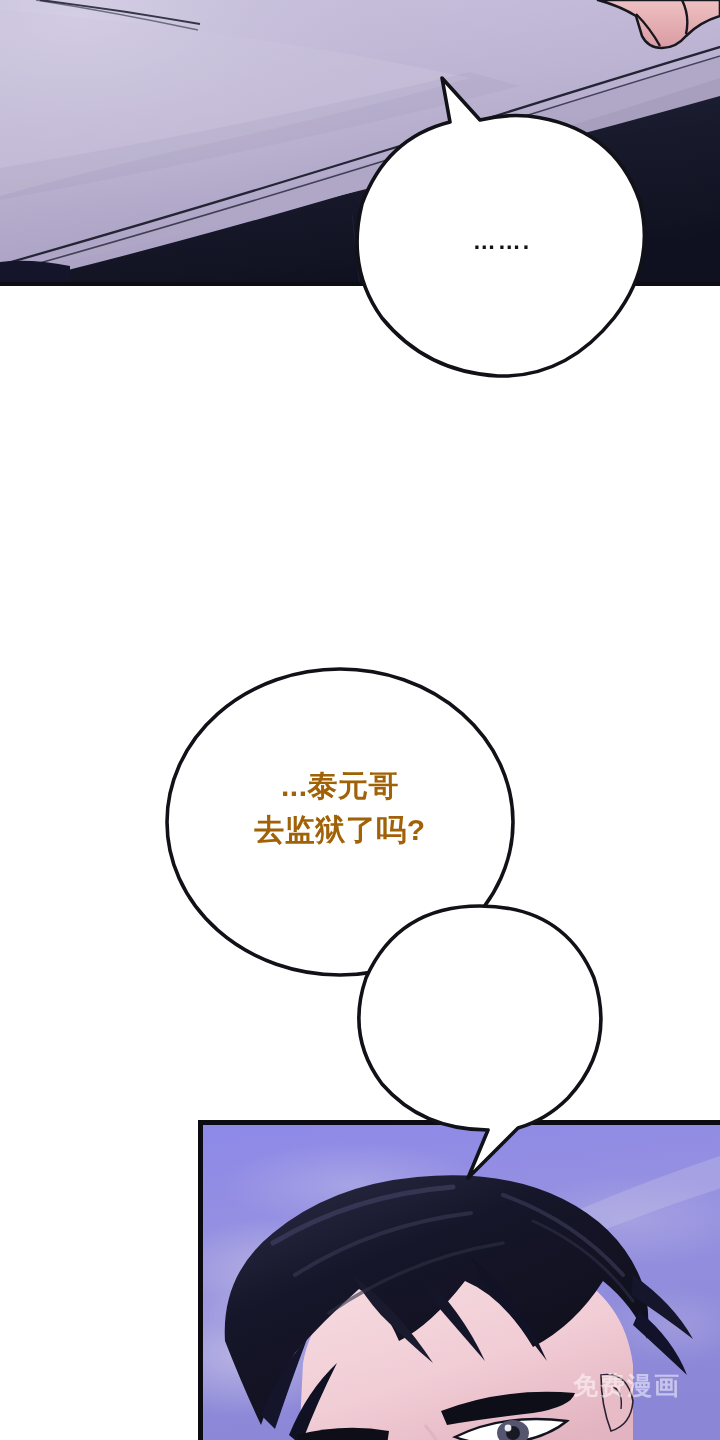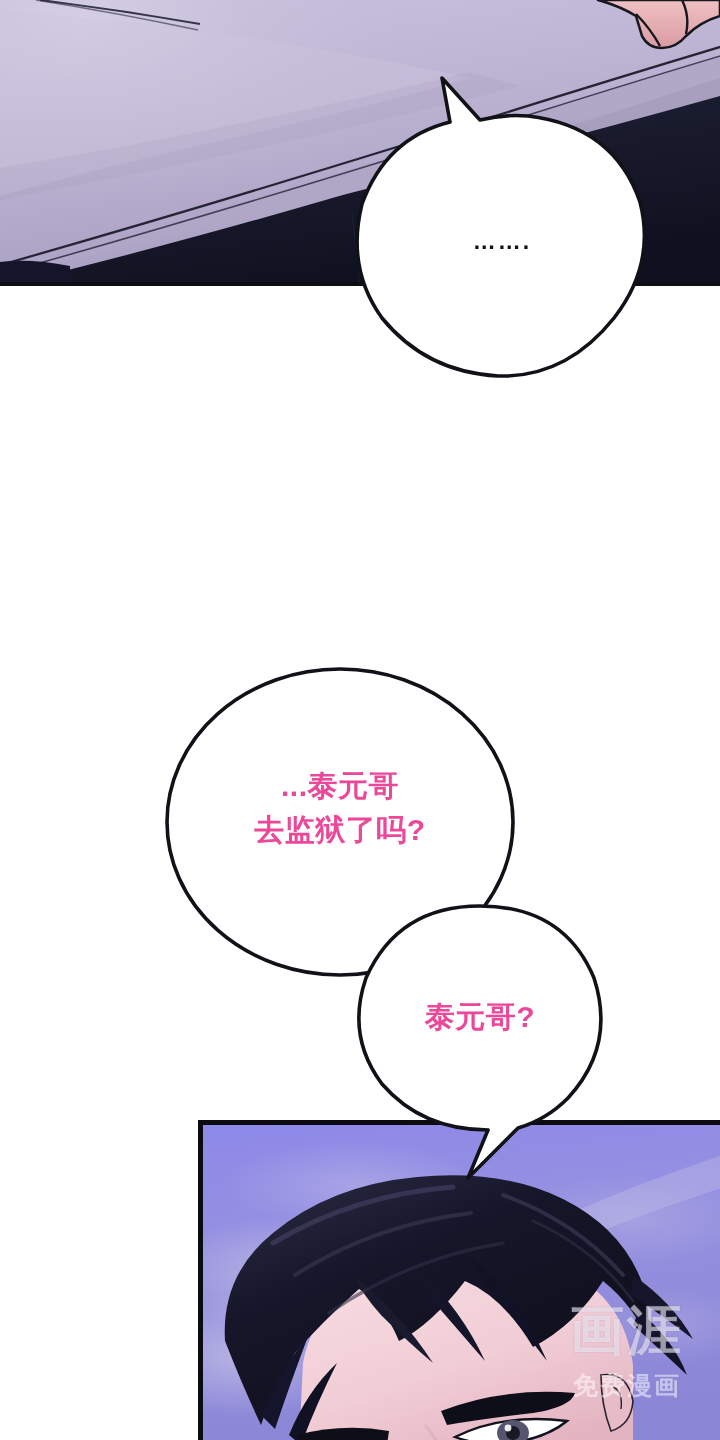--- a/index.html
+++ b/index.html
@@ -70,21 +70,21 @@
   
   .bubble {
     position: absolute;
   }
   .bubble svg { display:block; overflow: visible; }
   .bubble-text {
     position: absolute;
     left: 0;
     width: 100%;
     text-align: center;
-    color: #ec4899;
+    color: #a16207;
     font-weight: 700;
     line-height: 1.32;
     letter-spacing: 0.5px;
     white-space: pre-line;
     pointer-events: none;
   }
 
   #bubble-1 { left: 352px; top: 78px; width: 300px; height: 302px; }
   #bubble-1 .bubble-text {
     top: 148px;
@@ -280,21 +280,20 @@
         <ellipse cx="310" cy="308" rx="7" ry="7" fill="#191926"></ellipse>
         <ellipse cx="305" cy="303" rx="3.4" ry="3.4" fill="#ffffff" opacity="0.9"></ellipse>
 
         <path d="M 94,310 Q 140,298 186,306 L 184,320 L 96,320 Z" fill="#0e0e18"></path>
 
         <path d="M 222,300 Q 232,312 236,320" fill="none" stroke="#dcafbd" stroke-width="3" opacity="0.7"></path>
       </g>
     </svg>
 
     <div class="watermark">
-      <div class="wm-main">画涯</div>
       <div class="wm-sub">免费漫画</div>
     </div>
   </div>
 
   <div class="bubble" id="bubble-1">
     <svg width="300" height="302" viewBox="0 0 300 302">
       <path d="M 98,44
                L 90,0
                L 128,42
                Q 152,36 176,38
@@ -321,16 +320,15 @@
       <path d="M 130,4
                Q 214,4 244,76
                Q 266,144 218,196
                Q 196,218 168,226
                L 118,276
                L 138,228
                Q 72,228 32,182
                Q -4,134 16,76
                Q 48,4 130,4 Z" fill="#ffffff" stroke="#111118" stroke-width="3.6" stroke-linejoin="round"></path>
     </svg>
-    <div class="bubble-text">泰元哥?</div>
   </div>
 
 </div>
 
 </body></html>

